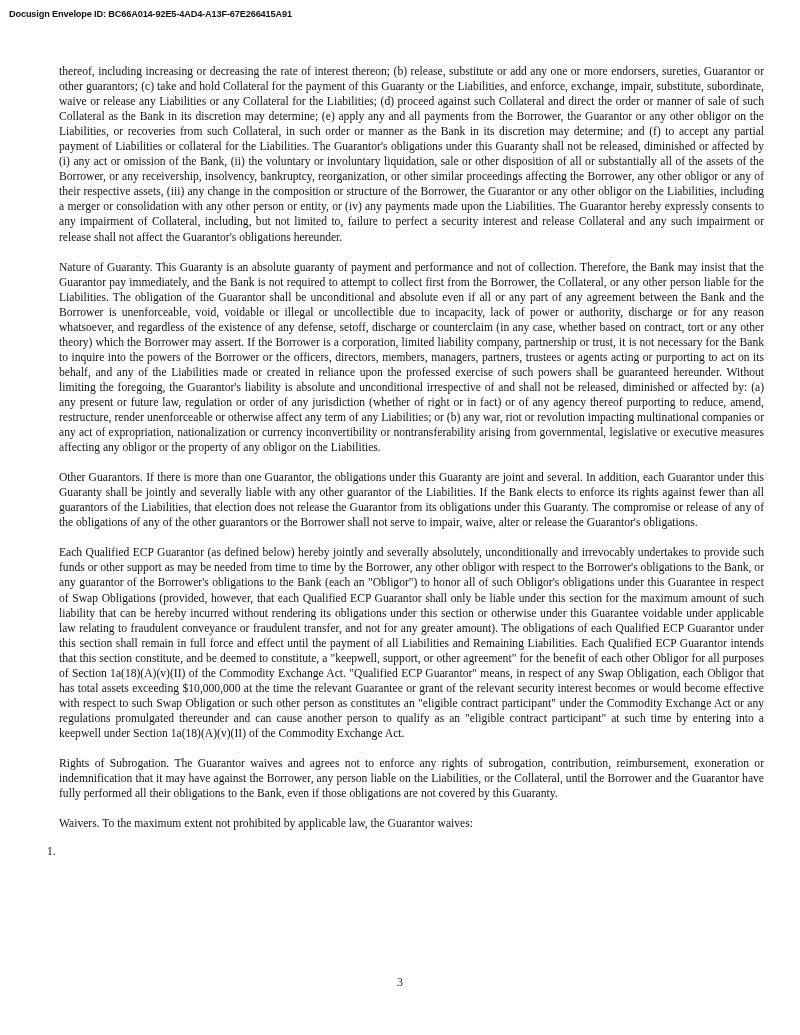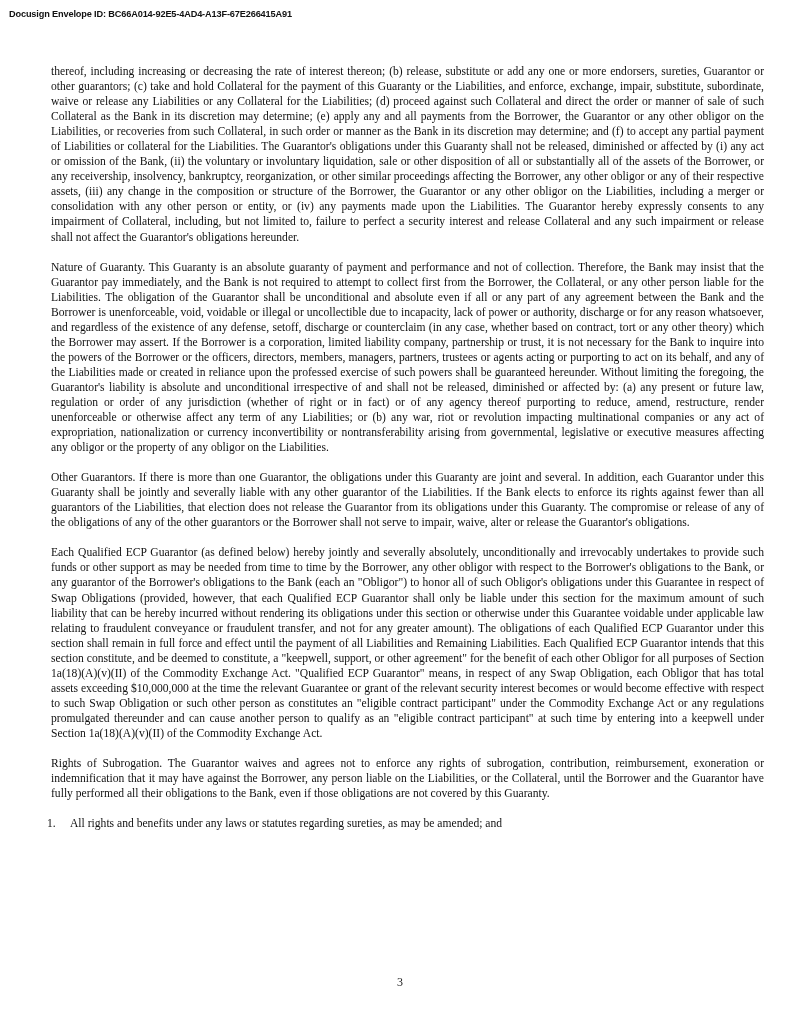--- a/index.html
+++ b/index.html
@@ -7,21 +7,21 @@
   .envelope {
     position: absolute; left: 9px; top: 9px;
     font-family: "Liberation Sans", sans-serif; font-weight: bold;
     font-size: 9.2px; color: #111; letter-spacing: -0.15px;
   }
   .content {
     position: absolute; left: 47px; top: 64px; width: 717px;
     font-family: "Liberation Serif", serif; font-size: 11.6px;
     line-height: 15.05px; color: #111; text-align: justify;
   }
-  .content p { margin: 0 0 15px 4px; }
+  .content p { margin: 0 0 15px 12px; }
   .content p.last { margin-bottom: 13px; }
   .heading { font-weight: normal; }
   .list-item { display: flex; margin: 0; }
   .list-num { width: 23px; flex: none; }
   .page-number {
     position: absolute; left: 0; width: 800px; top: 975px; text-align: center;
     font-family: "Liberation Serif", serif; font-size: 12px; color: #222;
   }
 </style>
 </head>
@@ -36,19 +36,21 @@
   <p>
     <span class="heading">Nature of Guaranty.</span><span> This Guaranty is an absolute guaranty of payment and performance and not of collection. Therefore, the Bank may insist that the Guarantor pay immediately, and the Bank is not required to attempt to collect first from the Borrower, the Collateral, or any other person liable for the Liabilities. The obligation of the Guarantor shall be unconditional and absolute even if all or any part of any agreement between the Bank and the Borrower is unenforceable, void, voidable or illegal or uncollectible due to incapacity, lack of power or authority, discharge or for any reason whatsoever, and regardless of the existence of any defense, setoff, discharge or counterclaim (in any case, whether based on contract, tort or any other theory) which the Borrower may assert. If the Borrower is a corporation, limited liability company, partnership or trust, it is not necessary for the Bank to inquire into the powers of the Borrower or the officers, directors, members, managers, partners, trustees or agents acting or purporting to act on its behalf, and any of the Liabilities made or created in reliance upon the professed exercise of such powers shall be guaranteed hereunder. Without limiting the foregoing, the Guarantor's liability is absolute and unconditional irrespective of and shall not be released, diminished or affected by: (a) any present or future law, regulation or order of any jurisdiction (whether of right or in fact) or of any agency thereof purporting to reduce, amend, restructure, render unenforceable or otherwise affect any term of any Liabilities; or (b) any war, riot or revolution impacting multinational companies or any act of expropriation, nationalization or currency inconvertibility or nontransferability arising from governmental, legislative or executive measures affecting any obligor or the property of any obligor on the Liabilities.</span>
   </p>
   <p>
     <span class="heading">Other Guarantors.</span><span> If there is more than one Guarantor, the obligations under this Guaranty are joint and several. In addition, each Guarantor under this Guaranty shall be jointly and severally liable with any other guarantor of the Liabilities. If the Bank elects to enforce its rights against fewer than all guarantors of the Liabilities, that election does not release the Guarantor from its obligations under this Guaranty. The compromise or release of any of the obligations of any of the other guarantors or the Borrower shall not serve to impair, waive, alter or release the Guarantor's obligations.</span>
   </p>
   <p><span>Each Qualified ECP Guarantor (as defined below) hereby jointly and severally absolutely, unconditionally and irrevocably undertakes to provide such funds or other support as may be needed from time to time by the Borrower, any other obligor with respect to the Borrower's obligations to the Bank, or any guarantor of the Borrower's obligations to the Bank (each an "</span><span class="heading">Obligor</span><span>") to honor all of such Obligor's obligations under this Guarantee in respect of Swap Obligations (provided, however, that each Qualified ECP Guarantor shall only be liable under this section for the maximum amount of such liability that can be hereby incurred without rendering its obligations under this section or otherwise under this Guarantee voidable under applicable law relating to fraudulent conveyance or fraudulent transfer, and not for any greater amount). The obligations of each Qualified ECP Guarantor under this section shall remain in full force and effect until the payment of all Liabilities and Remaining Liabilities. Each Qualified ECP Guarantor intends that this section constitute, and be deemed to constitute, a "keepwell, support, or other agreement" for the benefit of each other Obligor for all purposes of Section 1a(18)(A)(v)(II) of the Commodity Exchange Act. "</span><span class="heading">Qualified ECP Guarantor</span><span>" means, in respect of any Swap Obligation, each Obligor that has total assets exceeding $10,000,000 at the time the relevant Guarantee or grant of the relevant security interest becomes or would become effective with respect to such Swap Obligation or such other person as constitutes an "eligible contract participant" under the Commodity Exchange Act or any regulations promulgated thereunder and can cause another person to qualify as an "eligible contract participant" at such time by entering into a keepwell under Section 1a(18)(A)(v)(II) of the Commodity Exchange Act.</span></p>
   <p>
     <span class="heading">Rights of Subrogation.</span><span> The Guarantor waives and agrees not to enforce any rights of subrogation, contribution, reimbursement, exoneration or indemnification that it may have against the Borrower, any person liable on the Liabilities, or the Collateral, until the Borrower and the Guarantor have fully performed all their obligations to the Bank, even if those obligations are not covered by this Guaranty.</span>
   </p>
+  <p class="last">
+    <span class="heading">Waivers.</span><span> To the maximum extent not prohibited by applicable law, the Guarantor waives:</span>
+  </p>
   <div class="list-item">
     <span class="list-num">1.</span>
-    <span>All rights and benefits under any laws or statutes regarding sureties, as may be amended; and</span>
   </div>
 </div>
 
 <div class="page-number">3</div>
 
 </body></html>

